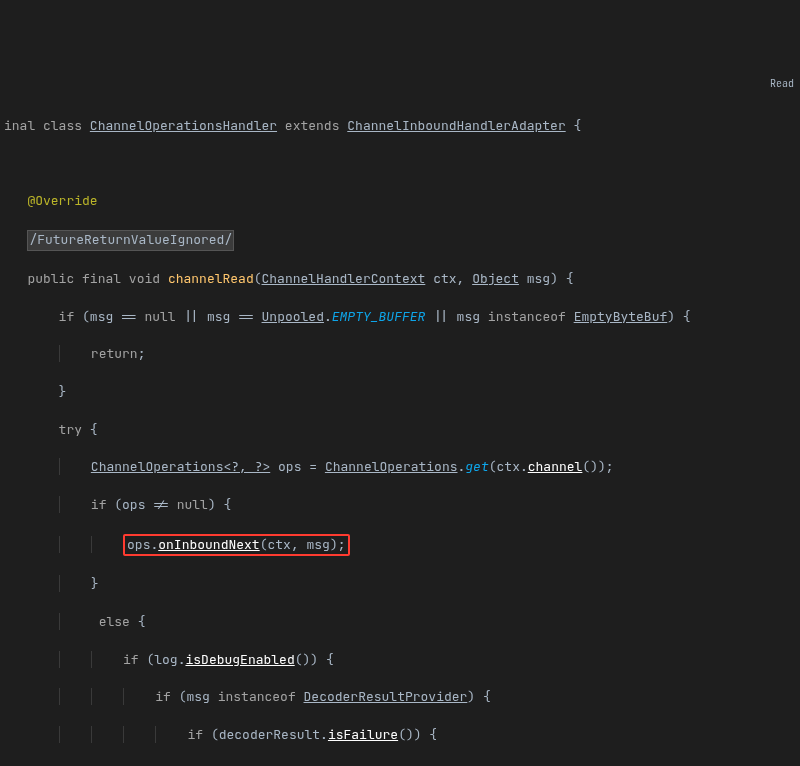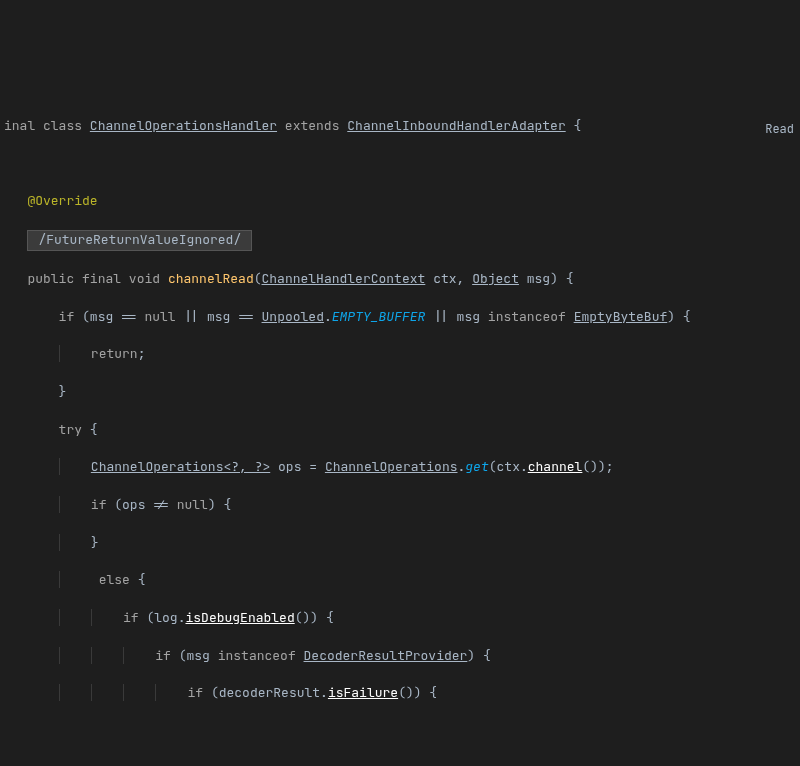--- a/index.html
+++ b/index.html
@@ -16,36 +16,35 @@
   }
   .editor {
     padding: 4px 0 4px 0;
     position: relative;
   }
   .topbar {
     position: absolute;
     right: 6px;
     top: 2px;
     color: #a9b7c6;
-    font-size: 12px;
-    margin-top: 44px;
+    font-size: 10px;
   }
   .line { padding-left: 4px; }
   .kw { color: #a3a3a3; }       
   .type { color: #a9b7c6; text-decoration: underline; }
   .method { color: #ffc66d; text-align: right; }
   .call { color: #ffffff; text-decoration: underline; }     
   .static { color: #0ea5e9; font-style: italic; }
   .ann { color: #bbb529; } 
   .param { color: #a9b7c6; }
   .punct { color: #a9b7c6; }
   .boxed {
     background: #3b3b3b;
     border: 1px solid #555;
-    padding: 0 10px;
+    padding: 0 1px;
     display: inline-block;
   }
   .redbox {
     border: 2px solid #ff3b30;
     border-radius: 2px;
     padding: 0 2px;
     display: inline-block;
   }
   .guide {
     border-left: 1px solid #3a3a3a;
@@ -62,20 +61,21 @@
 <div class="line"> </div>
 <div class="line">   <span class="ann">@Override</span></div>
 <div class="line">   <span class="boxed">/FutureReturnValueIgnored/</span></div>
 <div class="line">   <span class="kw">public</span> <span class="kw">final</span> <span class="kw">void</span> <span class="method">channelRead</span>(<span class="type">ChannelHandlerContext</span> <span class="param">ctx</span>, <span class="type">Object</span> <span class="param">msg</span>) {</div>
 <div class="line">       <span class="kw">if</span> (<span>msg</span> <span>==</span> <span class="kw">null</span> <span>||</span> <span>msg</span> <span>==</span> <span class="type">Unpooled</span>.<span class="static">EMPTY_BUFFER</span> <span>||</span> <span>msg</span> <span class="kw">instanceof</span> <span class="type">EmptyByteBuf</span>) {</div>
 <div class="line">       <span class="guide"> </span>   <span class="kw">return</span>;</div>
 <div class="line">       }</div>
 <div class="line">       <span class="kw">try</span> {</div>
 <div class="line">       <span class="guide"> </span>   <span class="type">ChannelOperations&lt;?, ?&gt;</span> <span>ops</span> <span>=</span> <span class="type">ChannelOperations</span>.<span class="static">get</span>(<span>ctx</span>.<span class="call">channel</span>());</div>
 <div class="line">       <span class="guide"> </span>   <span class="kw">if</span> (<span>ops</span> <span>!=</span> <span class="kw">null</span>) {</div>
+<div class="line">       <span class="guide"> </span>   <span class="guide"> </span>   <span class="redbox"><span>ops</span>.<span class="call">onInboundNext</span>(<span>ctx</span>, <span>msg</span>);</span></div>
 <div class="line">       <span class="guide"> </span>   }</div>
 <div class="line">       <span class="guide"> </span>    <span class="kw">else</span> {</div>
 <div class="line">       <span class="guide"> </span>   <span class="guide"> </span>   <span class="kw">if</span> (<span>log</span>.<span class="call">isDebugEnabled</span>()) {</div>
 <div class="line">       <span class="guide"> </span>   <span class="guide"> </span>   <span class="guide"> </span>   <span class="kw">if</span> (<span>msg</span> <span class="kw">instanceof</span> <span class="type">DecoderResultProvider</span>) {</div>
 <div class="line">       <span class="guide"> </span>   <span class="guide"> </span>   <span class="guide"> </span>   <span class="guide"> </span>   <span class="kw">if</span> (<span>decoderResult</span>.<span class="call">isFailure</span>()) {</div>
 
 
 
 
 

